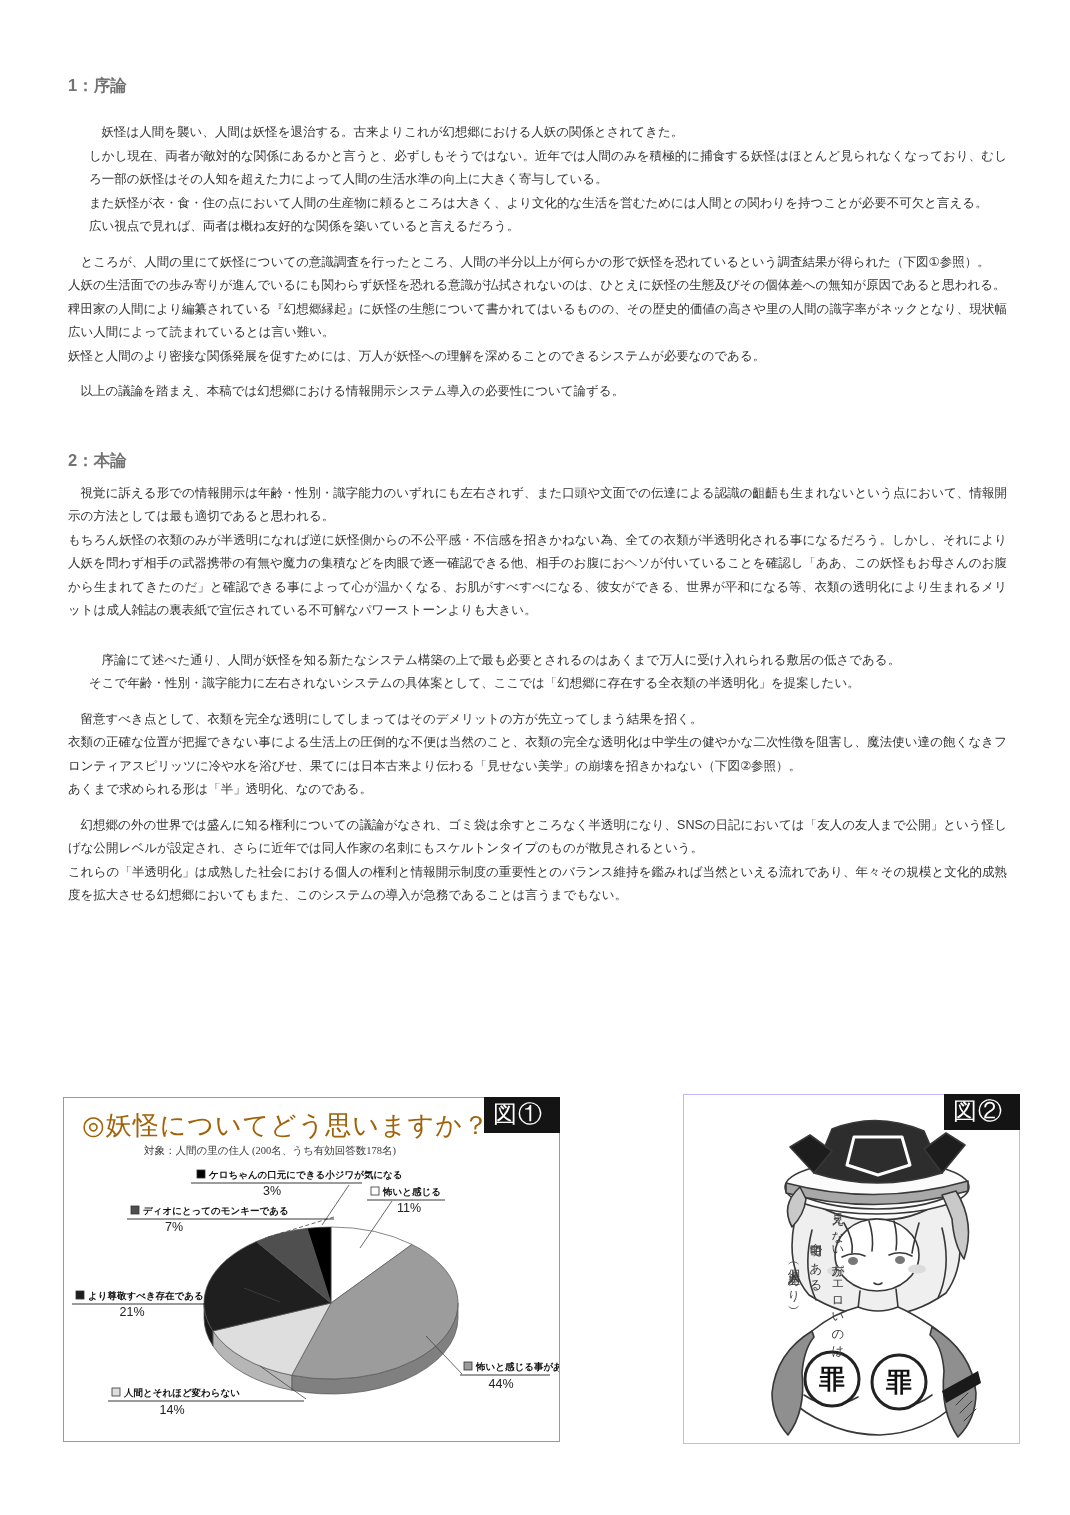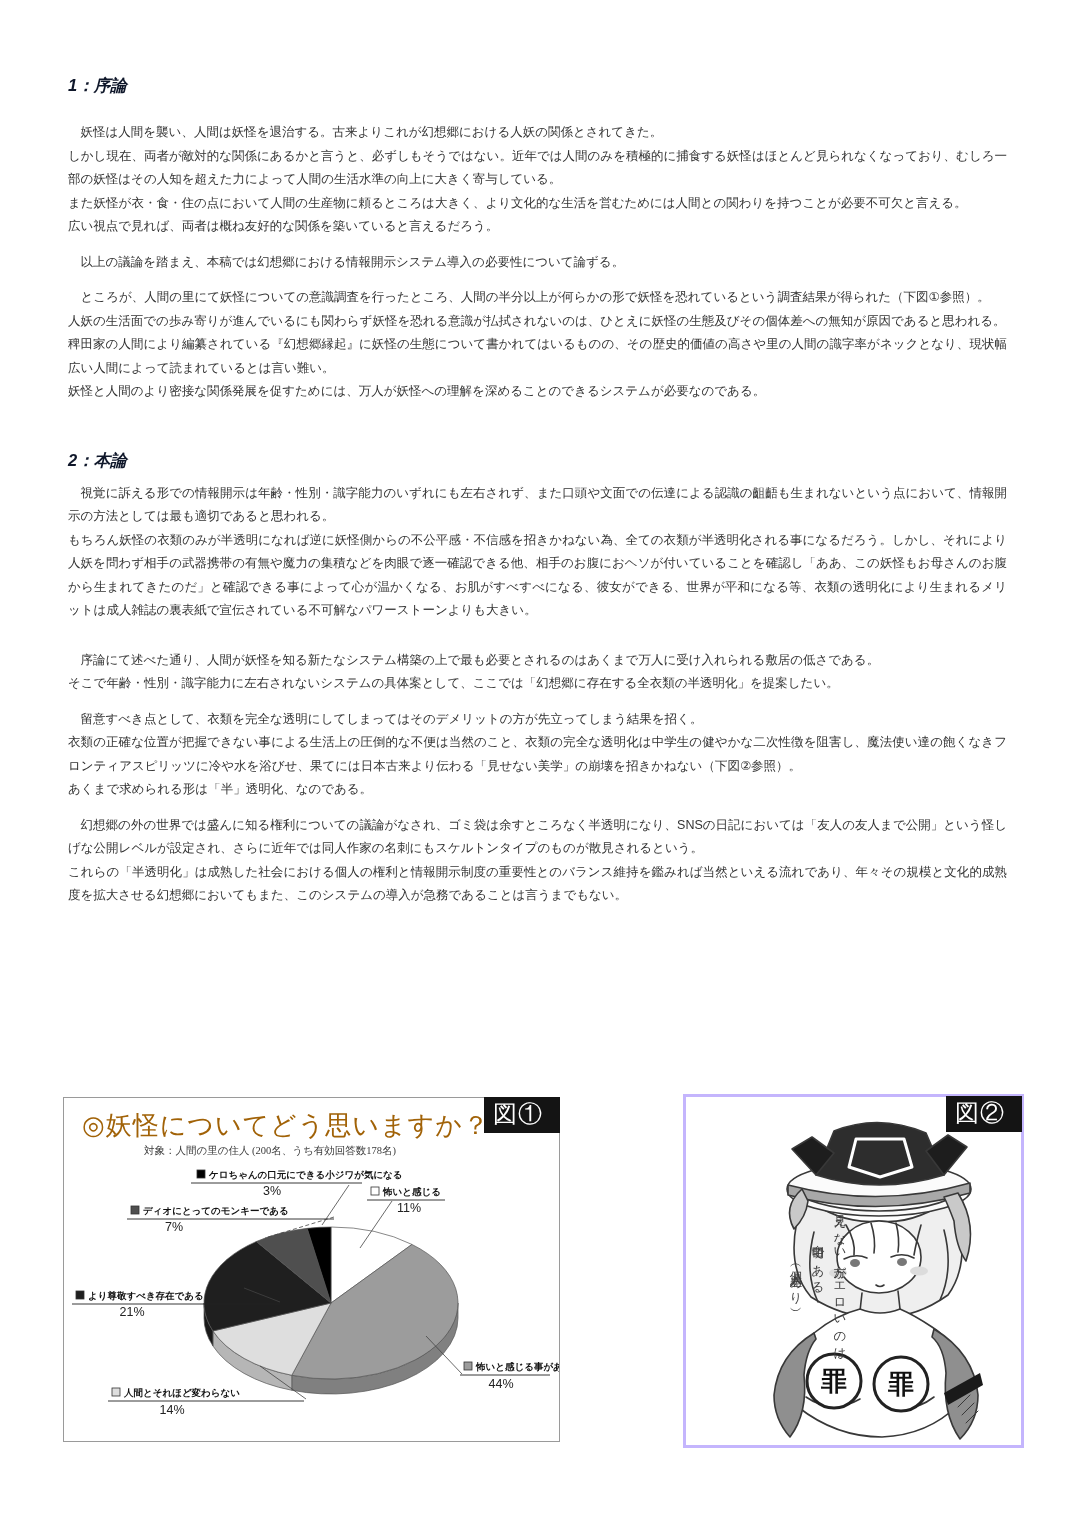--- a/index.html
+++ b/index.html
@@ -1,27 +1,27 @@
 <!DOCTYPE html>
 <html><head>
 <meta charset="utf-8">
 <style>
   html,body{margin:0;padding:0;background:#fff;}
   .page{position:relative;width:1070px;height:1515px;background:#fff;overflow:hidden;
         font-family:"Liberation Sans","DejaVu Sans",sans-serif;color:#2e2e2e;}
   .text-col{position:absolute;left:68px;top:75px;width:939px;}
-  h2.sec{font-size:16.5px;font-weight:700;color:#0f172a;margin:46px 0 0 0;line-height:20px;font-style:italic;}
+  h2.sec{font-size:16.5px;font-weight:700;color:#737373;margin:46px 0 0 0;line-height:20px;}
   h2.sec.first{margin-top:0;}
   p.body{font-size:12.5px;line-height:23.5px;margin:12px 0 0 0;text-align:justify;
          white-space:pre-line;color:#333;}
-  p.body.lead{margin-top:26px;}
+  p.body.lead{margin-top:26px;margin-left:21px;}
 
   .figure-box{position:absolute;background:#fff;}
   .fig1{left:63px;top:1097px;width:495px;height:343px;border:1px solid #9a9a9a;}
-  .fig2{left:683px;top:1094px;width:335px;height:348px;border:3px solid #c4b5fd;}
+  .fig2{left:683px;top:1094px;width:335px;height:348px;border:1px solid #c4b5fd;}
   .fig-badge{position:absolute;top:-1px;right:-1px;background:#141414;color:#fff;
              font-family:"Liberation Serif","DejaVu Serif",serif;font-size:24px;line-height:1;
              padding:5px 17px 7px 9px;letter-spacing:1px;z-index:5;}
   .fig1-title{position:absolute;left:18px;top:10px;font-family:"Liberation Serif","DejaVu Serif",serif;
               font-size:26px;color:#a16207;letter-spacing:1px;}
   .fig1-subtitle{position:absolute;left:80px;top:46px;font-family:"Liberation Serif","DejaVu Serif",serif;
                  font-size:10.5px;color:#3a3a3a;}
   .pie-svg{position:absolute;left:0;top:0;width:495px;height:343px;}
 
   .illust-svg{position:absolute;left:0;top:0;width:335px;height:348px;}
@@ -37,25 +37,25 @@
 
 <div class="page">
 
   <div class="text-col">
     <section>
       <h2 class="sec first">1：序論</h2>
       <p class="body lead">　妖怪は人間を襲い、人間は妖怪を退治する。古来よりこれが幻想郷における人妖の関係とされてきた。
 しかし現在、両者が敵対的な関係にあるかと言うと、必ずしもそうではない。近年では人間のみを積極的に捕食する妖怪はほとんど見られなくなっており、むしろ一部の妖怪はその人知を超えた力によって人間の生活水準の向上に大きく寄与している。
 また妖怪が衣・食・住の点において人間の生産物に頼るところは大きく、より文化的な生活を営むためには人間との関わりを持つことが必要不可欠と言える。
 広い視点で見れば、両者は概ね友好的な関係を築いていると言えるだろう。</p>
-      <p class="body">　以上の議論を踏まえ、本稿では幻想郷における情報開示システム導入の必要性について論ずる。</p>
       <p class="body">　ところが、人間の里にて妖怪についての意識調査を行ったところ、人間の半分以上が何らかの形で妖怪を恐れているという調査結果が得られた（下図①参照）。
 人妖の生活面での歩み寄りが進んでいるにも関わらず妖怪を恐れる意識が払拭されないのは、ひとえに妖怪の生態及びその個体差への無知が原因であると思われる。
 稗田家の人間により編纂されている『幻想郷縁起』に妖怪の生態について書かれてはいるものの、その歴史的価値の高さや里の人間の識字率がネックとなり、現状幅広い人間によって読まれているとは言い難い。
 妖怪と人間のより密接な関係発展を促すためには、万人が妖怪への理解を深めることのできるシステムが必要なのである。</p>
+      <p class="body">　以上の議論を踏まえ、本稿では幻想郷における情報開示システム導入の必要性について論ずる。</p>
     </section>
 
     <section>
       <h2 class="sec">2：本論</h2>
       <p class="body">　視覚に訴える形での情報開示は年齢・性別・識字能力のいずれにも左右されず、また口頭や文面での伝達による認識の齟齬も生まれないという点において、情報開示の方法としては最も適切であると思われる。
 もちろん妖怪の衣類のみが半透明になれば逆に妖怪側からの不公平感・不信感を招きかねない為、全ての衣類が半透明化される事になるだろう。しかし、それにより人妖を問わず相手の武器携帯の有無や魔力の集積などを肉眼で逐一確認できる他、相手のお腹におヘソが付いていることを確認し「ああ、この妖怪もお母さんのお腹から生まれてきたのだ」と確認できる事によって心が温かくなる、お肌がすべすべになる、彼女ができる、世界が平和になる等、衣類の透明化により生まれるメリットは成人雑誌の裏表紙で宣伝されている不可解なパワーストーンよりも大きい。</p>
       <p class="body lead">　序論にて述べた通り、人間が妖怪を知る新たなシステム構築の上で最も必要とされるのはあくまで万人に受け入れられる敷居の低さである。
 そこで年齢・性別・識字能力に左右されないシステムの具体案として、ここでは「幻想郷に存在する全衣類の半透明化」を提案したい。</p>
       <p class="body">　留意すべき点として、衣類を完全な透明にしてしまってはそのデメリットの方が先立ってしまう結果を招く。
 衣類の正確な位置が把握できない事による生活上の圧倒的な不便は当然のこと、衣類の完全な透明化は中学生の健やかな二次性徴を阻害し、魔法使い達の飽くなきフロンティアスピリッツに冷や水を浴びせ、果てには日本古来より伝わる「見せない美学」の崩壊を招きかねない（下図②参照）。

